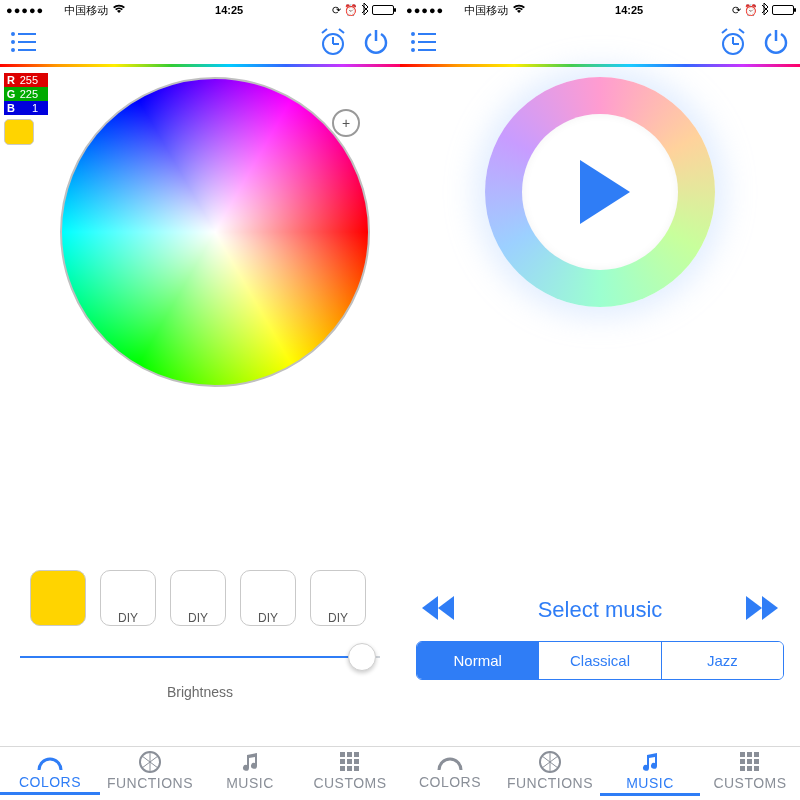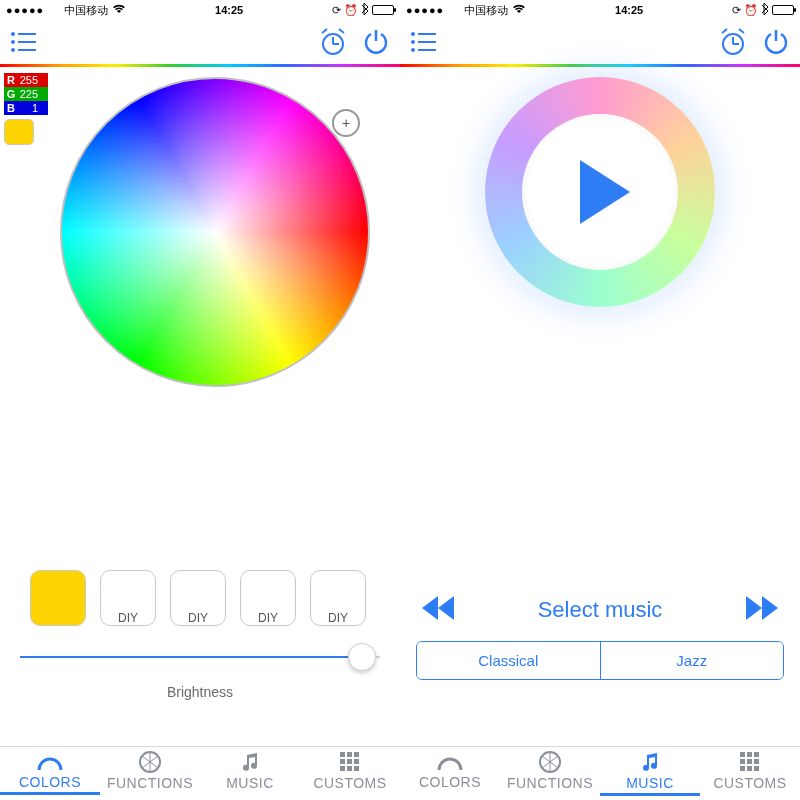--- a/index.html
+++ b/index.html
@@ -315,20 +315,21 @@
         <span class="title">Select music</span>
         <span class="skip">
           <svg width="40" height="28" viewBox="0 0 40 28" fill="#2f7df6">
               <polygon points="6,2 22,14 6,26"></polygon>
               <polygon points="22,2 38,14 22,26"></polygon>
             </svg>
         </span>
       </div>
 
       <div class="seg" id="seg-r">
+          <div class="opt sel">Normal</div>
           <div class="opt">Classical</div>
           <div class="opt">Jazz</div>
         </div>
     </div>
 
     <div class="tabbar" id="tabbar-r">
         <div class="tab">
           <span>
             <svg width="26" height="20" viewBox="0 0 26 20">
               <path d="M2 18 A11 11 0 0 1 24 18" stroke="#8a8f98" stroke-width="3" fill="none"></path>

